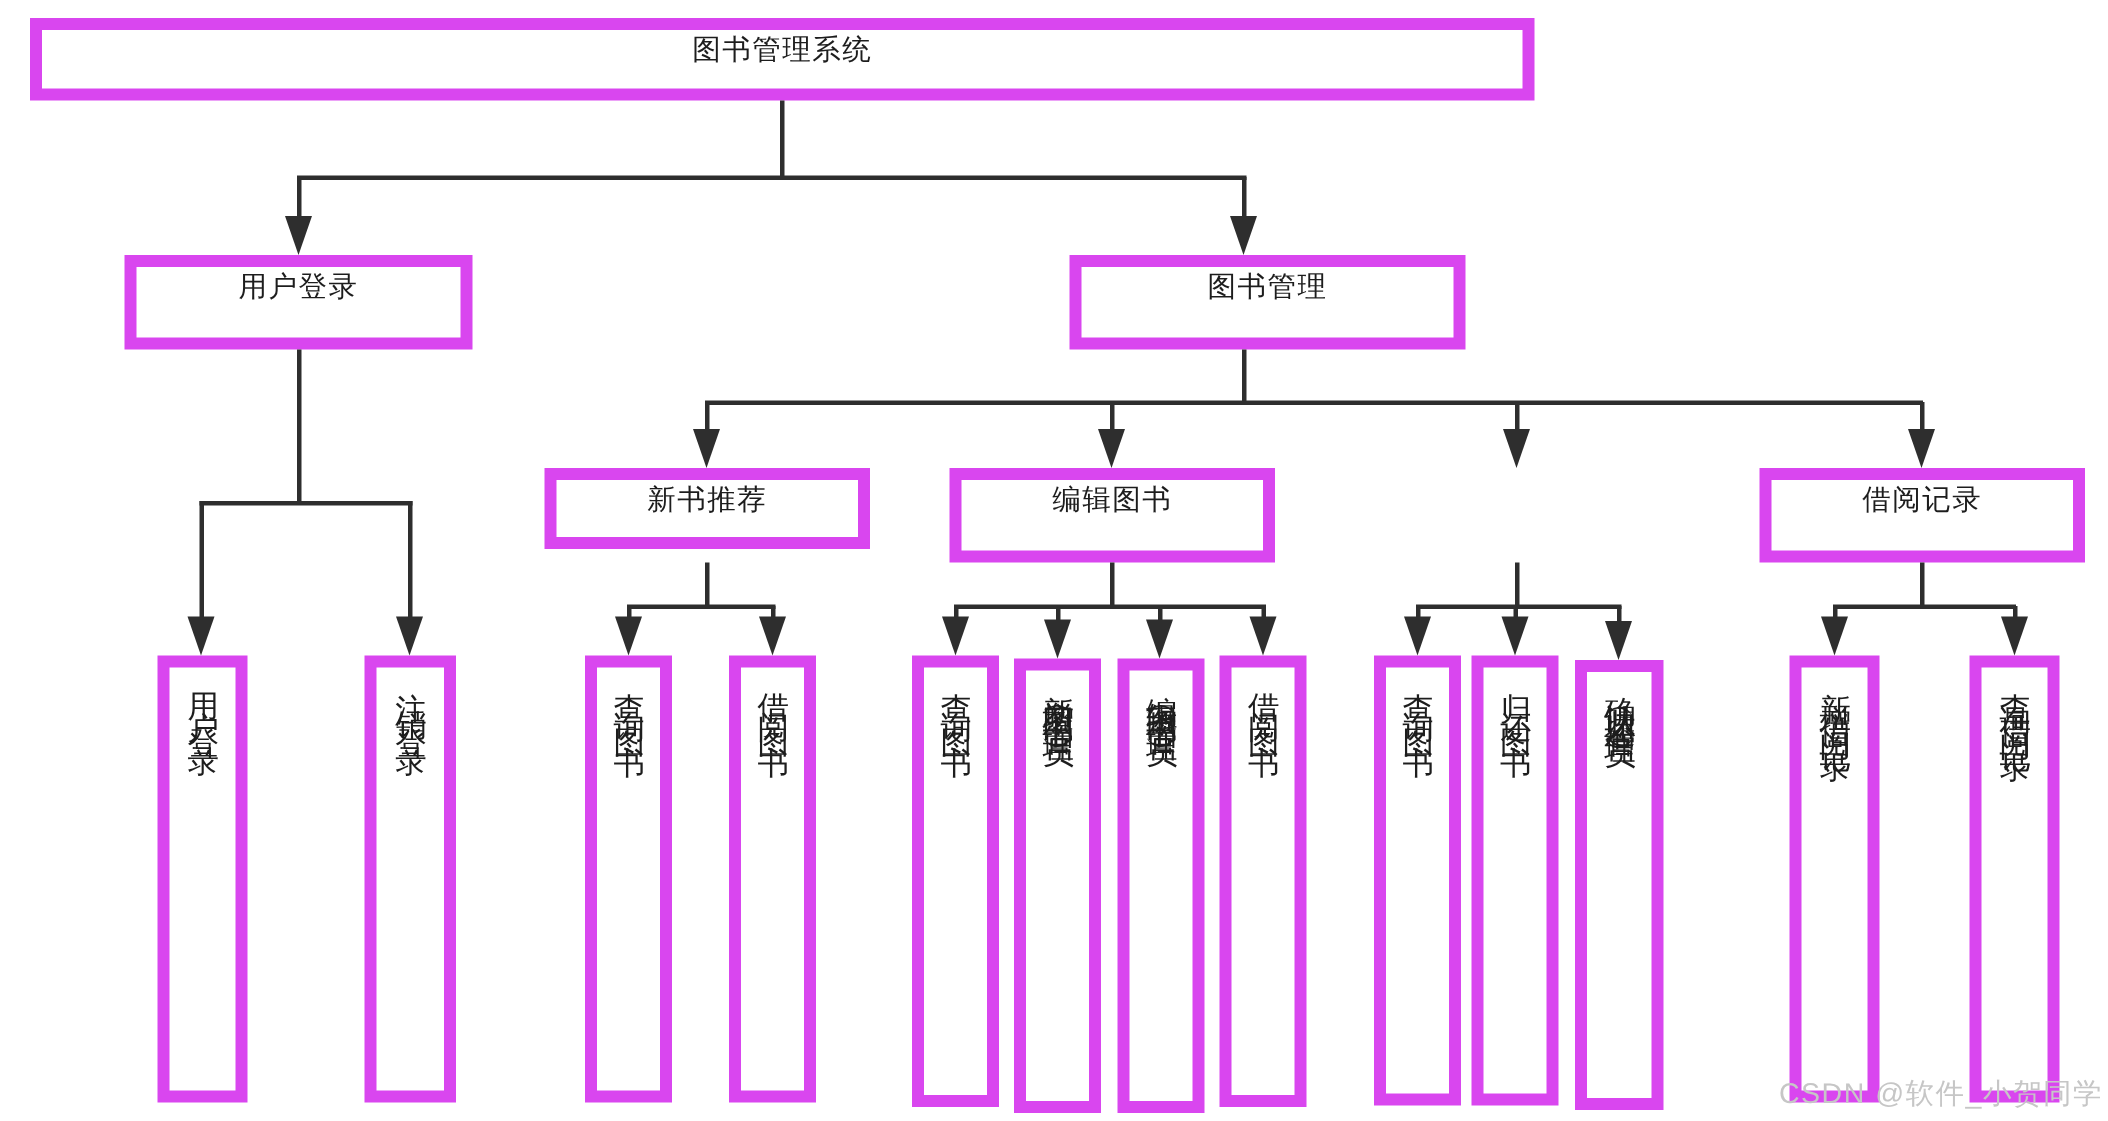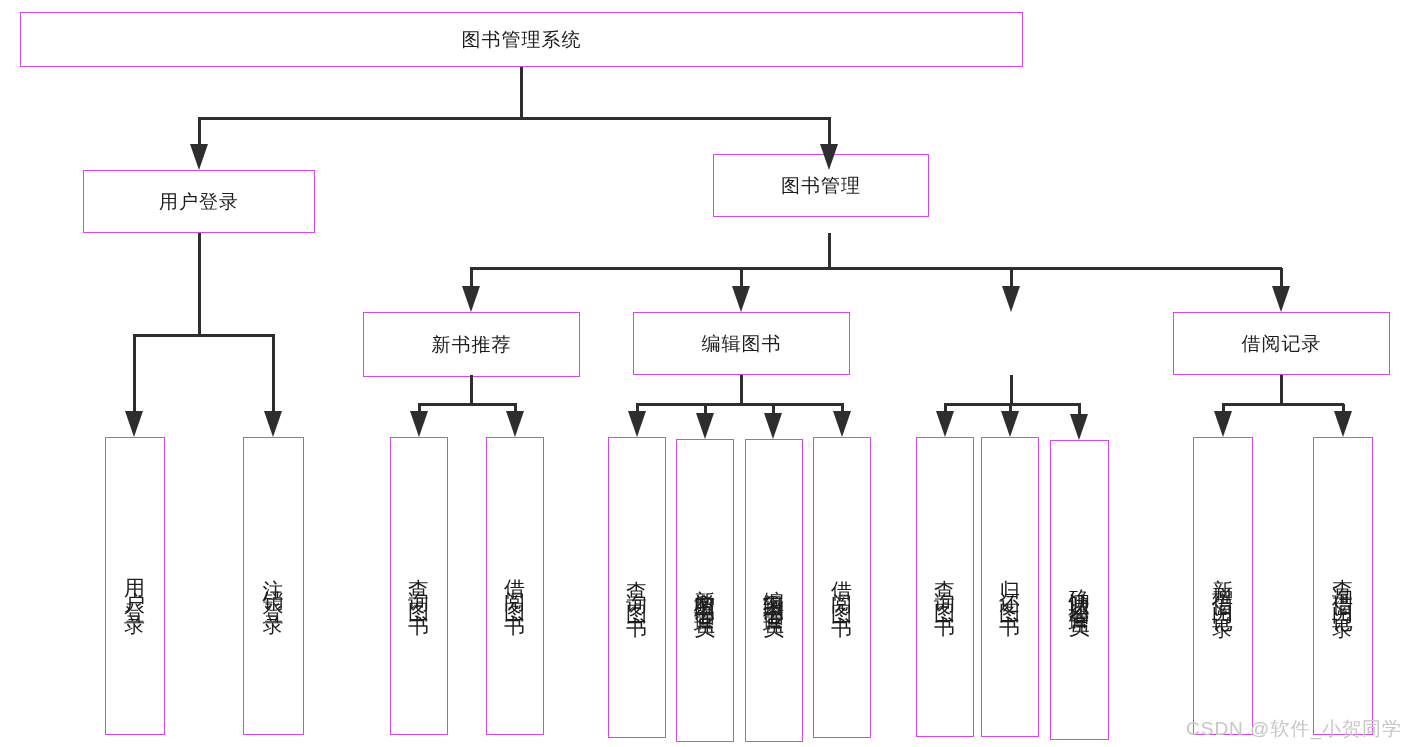--- a/index.html
+++ b/index.html
@@ -1,22 +1,22 @@
 <!DOCTYPE html>
 <html><head>
 <meta charset="utf-8">
 <style>
   html,body{margin:0;padding:0;background:#fff;}
   .canvas{
     position:relative;width:1405px;height:747px;background:#ffffff;
     font-family:"Liberation Sans","DejaVu Sans",sans-serif;overflow:hidden;color:#1d1d1d;
   }
   .box{
-    position:absolute;border:1px solid #d946ef;background:#ffffff;
-    display:flex;align-items:center;justify-content:center;box-sizing:border-box;
+    position:absolute;border:8px solid #d946ef;background:#ffffff;
+    display:flex;justify-content:center;box-sizing:border-box;
   }
   .box.h span{font-size:19px;letter-spacing:1px;white-space:nowrap;}
   .box.v span{
     writing-mode:vertical-rl;text-orientation:mixed;
     font-size:21px;line-height:1;letter-spacing:12px;
   }
   .box.v.v6 span{letter-spacing:8px;}
   .box.v.tight span{letter-spacing:4px;}
   .vl,.hl,.ar{position:absolute;display:block;}
   .vl{width:3px;background:#2e2e2e;}
@@ -29,25 +29,25 @@
 
 <div class="canvas">
 
   <div class="box h" style="left:20px;top:12px;width:1003px;height:55px">
     <span>图书管理系统</span>
   </div>
 
   <div class="box h" style="left:83px;top:170px;width:232px;height:63px">
     <span>用户登录</span>
   </div>
-  <div class="box h" style="left:713px;top:154px;width:216px;height:63px">
+  <div class="box h" style="left:713px;top:170px;width:264px;height:63px">
     <span>图书管理</span>
   </div>
 
-  <div class="box h" style="left:363px;top:312px;width:217px;height:65px">
+  <div class="box h" style="left:363px;top:312px;width:217px;height:54px">
     <span>新书推荐</span>
   </div>
   <div class="box h" style="left:633px;top:312px;width:217px;height:63px">
     <span>编辑图书</span>
   </div>
   <div class="box h" style="left:1173px;top:312px;width:217px;height:63px">
     <span>借阅记录</span>
   </div>
 
   <div class="box v" style="left:105px;top:437px;width:60px;height:298px">

